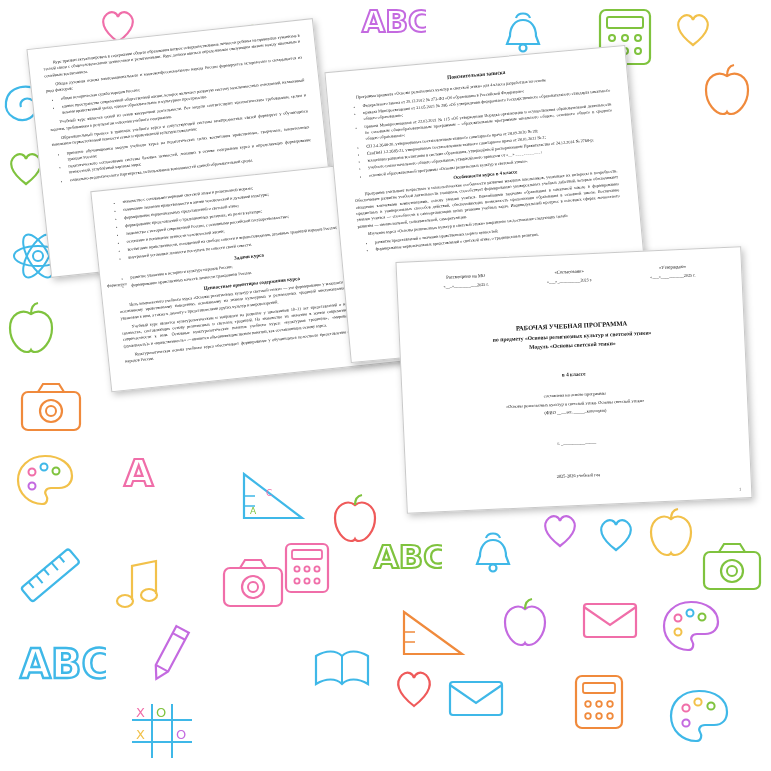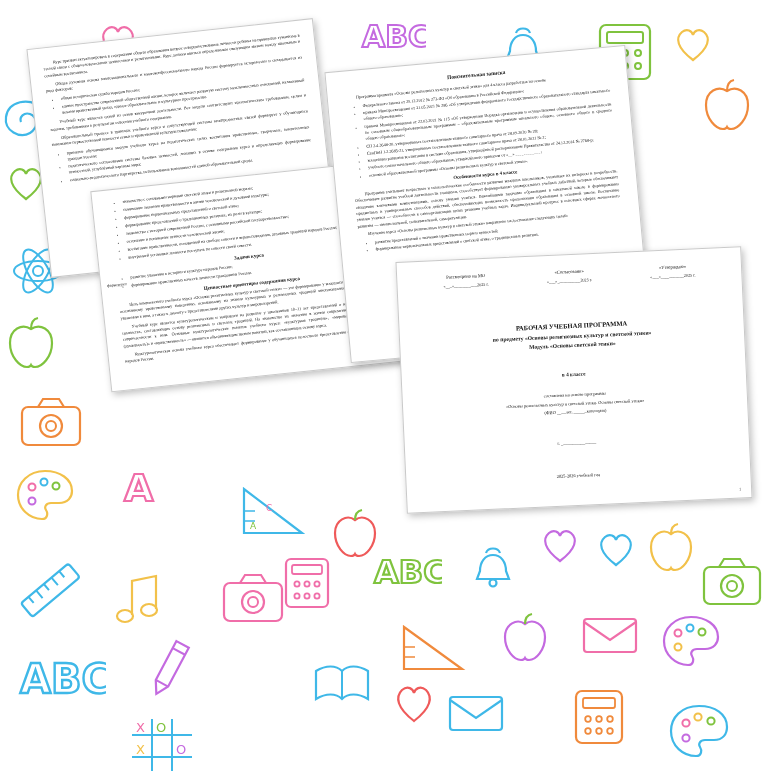--- a/index.html
+++ b/index.html
@@ -6,21 +6,21 @@
   body{
     width:771px;height:771px;
     background:#ffffff;
     font-family:"Liberation Serif", serif;
     overflow:hidden;
     position:relative;
   }
   #stage{position:absolute;left:0;top:0;width:771px;height:771px;overflow:hidden;}
 
   
-  .doodle{position:absolute;pointer-events:none;margin-top:15px;}
+  .doodle{position:absolute;pointer-events:none;}
   .doodle svg{display:block;}
 
   
   .sheet{
     position:absolute;
     background:#ffffff;
     border:1px solid #c9c9c9;
     box-shadow:2px 3px 7px rgba(0,0,0,.25);
     overflow:hidden;
   }

